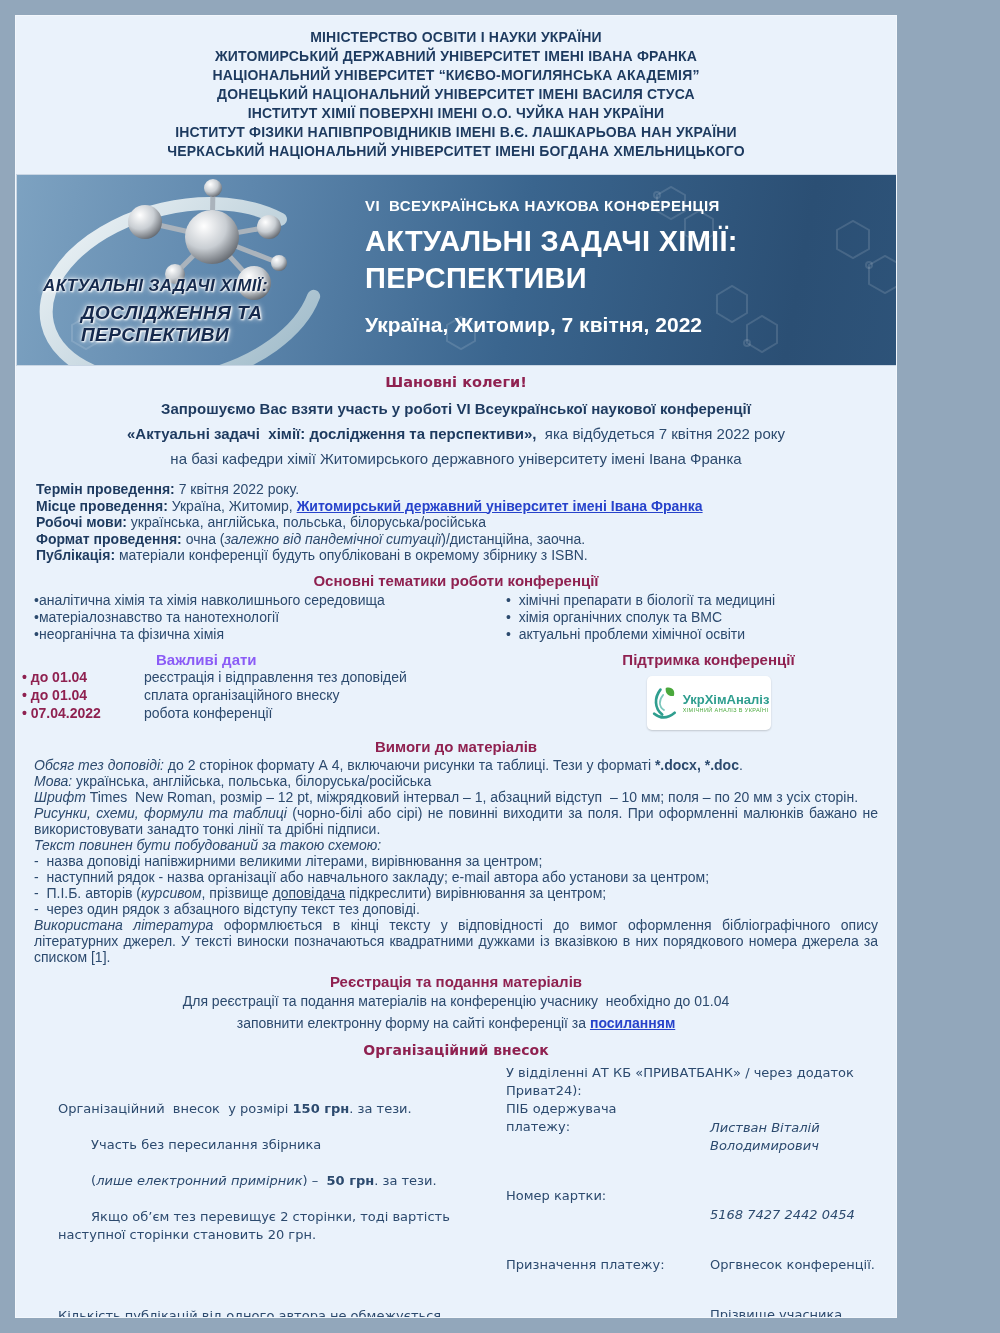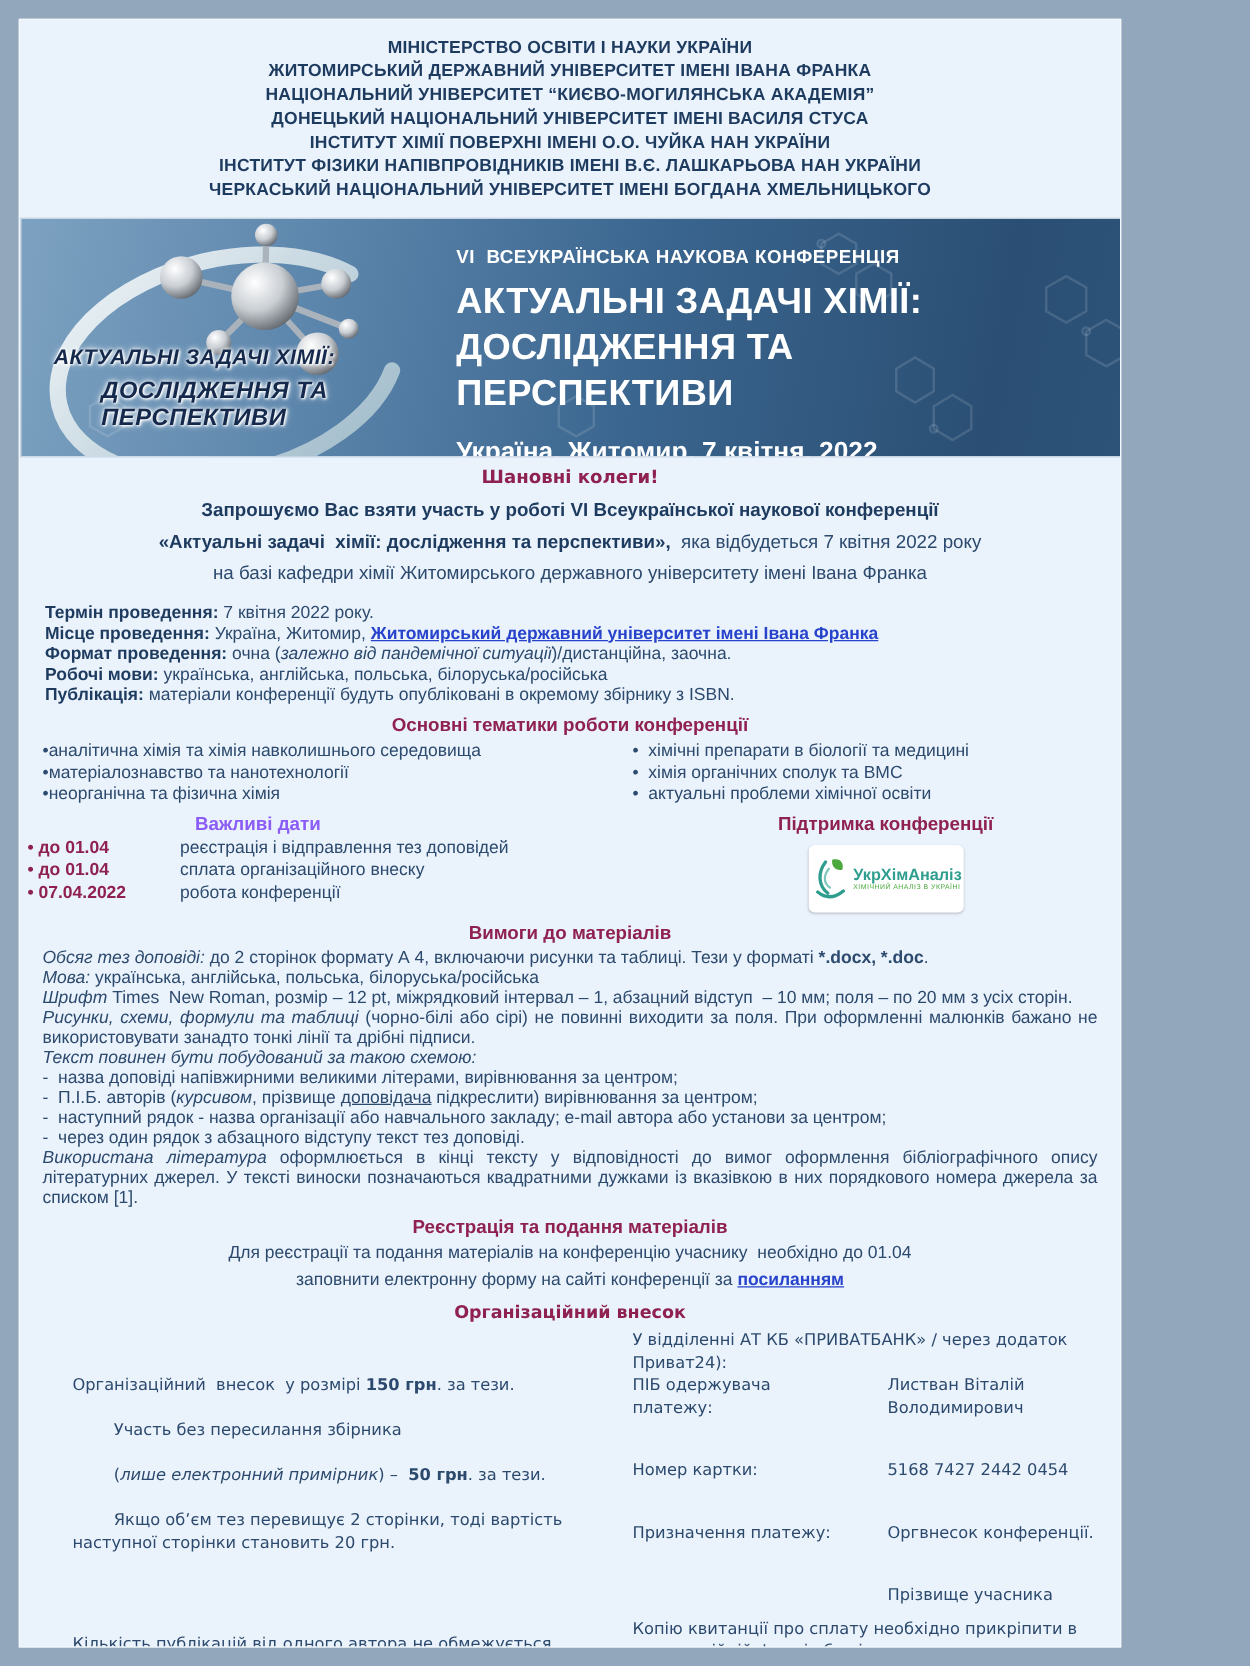--- a/index.html
+++ b/index.html
@@ -64,21 +64,21 @@
   .req i, .invite i, .details i{font-style:italic;}
 
   .reg-line{text-align:center;line-height:22px;}
 
   .fee-row{display:flex;margin-top:6px;font-family:"DejaVu Sans",sans-serif;
            font-size:13px;line-height:18px;}
   .fee-left{width:478px;padding-left:42px;box-sizing:border-box;}
   .fee-right{flex:1;padding-left:12px;padding-right:14px;}
   .fee-p2{margin-top:9px;}
   .grid{display:grid;grid-template-columns:172px 1fr;gap:32px;}
-  .it{}
+  .it{font-style:italic;margin-top:19px;}
 </style>
 </head>
 <body>
 
 <div class="page">
  <div class="content">
 
   <div class="orghdr">
     <div>МІНІСТЕРСТВО ОСВІТИ І НАУКИ УКРАЇНИ</div>
     <div>ЖИТОМИРСЬКИЙ ДЕРЖАВНИЙ УНІВЕРСИТЕТ  ІМЕНІ ІВАНА ФРАНКА</div>
@@ -139,40 +139,39 @@
         <circle cx="195" cy="62" r="27" fill="url(#sph)"></circle>
       </svg>
       <div class="logo-cap1">АКТУАЛЬНІ ЗАДАЧІ ХІМІЇ:</div>
       <div class="logo-cap2">ДОСЛІДЖЕННЯ ТА ПЕРСПЕКТИВИ</div>
     </div>
 
     <div class="banner-right">
       <div class="series pre">VI  ВСЕУКРАЇНСЬКА НАУКОВА КОНФЕРЕНЦІЯ</div>
       <div class="btitle">
         <div>АКТУАЛЬНІ ЗАДАЧІ ХІМІЇ:</div>
-        <div>ДОСЛІДЖЕННЯ ТА</div>
         <div>ПЕРСПЕКТИВИ</div>
       </div>
       <div class="bdate">Україна, Житомир, 7 квітня, 2022</div>
     </div>
   </div>
 
   <div class="greeting">Шановні колеги!</div>
 
   <div class="invite">
     <div><b>Запрошуємо Вас взяти участь у роботі VI Всеукраїнської наукової конференції</b></div>
     <div class="pre"><b>«Актуальні задачі  хімії: дослідження та перспективи»,</b><span>  яка відбудеться 7 квітня 2022 року</span></div>
     <div>на базі кафедри хімії  Житомирського державного університету імені Івана Франка</div>
   </div>
 
   <div class="details">
     <div><b>Термін проведення:</b><span> 7 квітня 2022 року.</span></div>
     <div><b>Місце проведення:</b><span> Україна, Житомир, </span><a class="bld">Житомирський державний університет імені Івана Франка</a></div>
+    <div><b>Робочі мови:</b><span> українська, англійська, польська, білоруська/російська</span></div>
     <div><b>Формат проведення:</b><span> очна (</span><i>залежно від пандемічної ситуації</i><span>)/дистанційна, заочна.</span></div>
-    <div><b>Робочі мови:</b><span> українська, англійська, польська, білоруська/російська</span></div>
     <div><b>Публікація:</b><span> матеріали конференції будуть опубліковані в окремому збірнику з ISBN.</span></div>
   </div>
 
   <div class="sec-h">Основні тематики роботи конференції</div>
   <div class="topics">
     <div class="col1">
       <div>•аналітична хімія та хімія навколишнього середовища</div>
       <div>•матеріалознавство та нанотехнології</div>
       <div>•неорганічна та фізична хімія</div>
     </div>
@@ -217,22 +216,22 @@
   </div>
 
   <div class="sec-h">Вимоги до матеріалів</div>
   <div class="req">
     <div><i>Обсяг тез доповіді:</i><span> до 2 сторінок формату А 4, включаючи рисунки та таблиці. Тези у форматі </span><b>*.docx, *.doc</b><span>.</span></div>
     <div><i>Мова:</i><span> українська, англійська, польська, білоруська/російська</span></div>
     <div class="pre"><i>Шрифт</i><span> Times  New Roman, розмір – 12 pt, міжрядковий інтервал – 1, абзацний відступ  – 10 мм; поля – по 20 мм з усіх сторін.</span></div>
     <div class="just"><i>Рисунки, схеми, формули та таблиці</i><span> (чорно-білі або сірі) не повинні виходити за поля. При оформленні малюнків бажано не використовувати занадто тонкі лінії та дрібні підписи.</span></div>
     <div><i>Текст повинен бути побудований за такою схемою:</i></div>
     <div class="pre">-  назва доповіді напівжирними великими літерами, вирівнювання за центром;</div>
+    <div class="pre">-  наступний рядок - назва організації або навчального закладу; e-mail автора або установи за центром;</div>
     <div class="pre"><span>-  П.І.Б. авторів (</span><i>курсивом</i><span>, прізвище </span><u>доповідача</u><span> підкреслити) вирівнювання за центром;</span></div>
-    <div class="pre">-  наступний рядок - назва організації або навчального закладу; e-mail автора або установи за центром;</div>
     <div class="pre">-  через один рядок з абзацного відступу текст тез доповіді.</div>
     <div class="just"><i>Використана література</i><span> оформлюється в кінці тексту у відповідності до вимог оформлення бібліографічного опису літературних джерел. У тексті виноски позначаються квадратними дужками із вказівкою в них порядкового номера джерела за списком [1].</span></div>
   </div>
 
   <div class="sec-h">Реєстрація та подання матеріалів</div>
   <div class="reg-line pre">Для реєстрації та подання матеріалів на конференцію учаснику  необхідно до 01.04</div>
   <div class="reg-line"><span>заповнити електронну форму на сайті конференції за </span><a class="bld">посиланням</a></div>
 
   <div class="sec-h" style="font-family:'DejaVu Sans',sans-serif;font-size:14px;">Організаційний внесок</div>
   <div class="fee-row">

